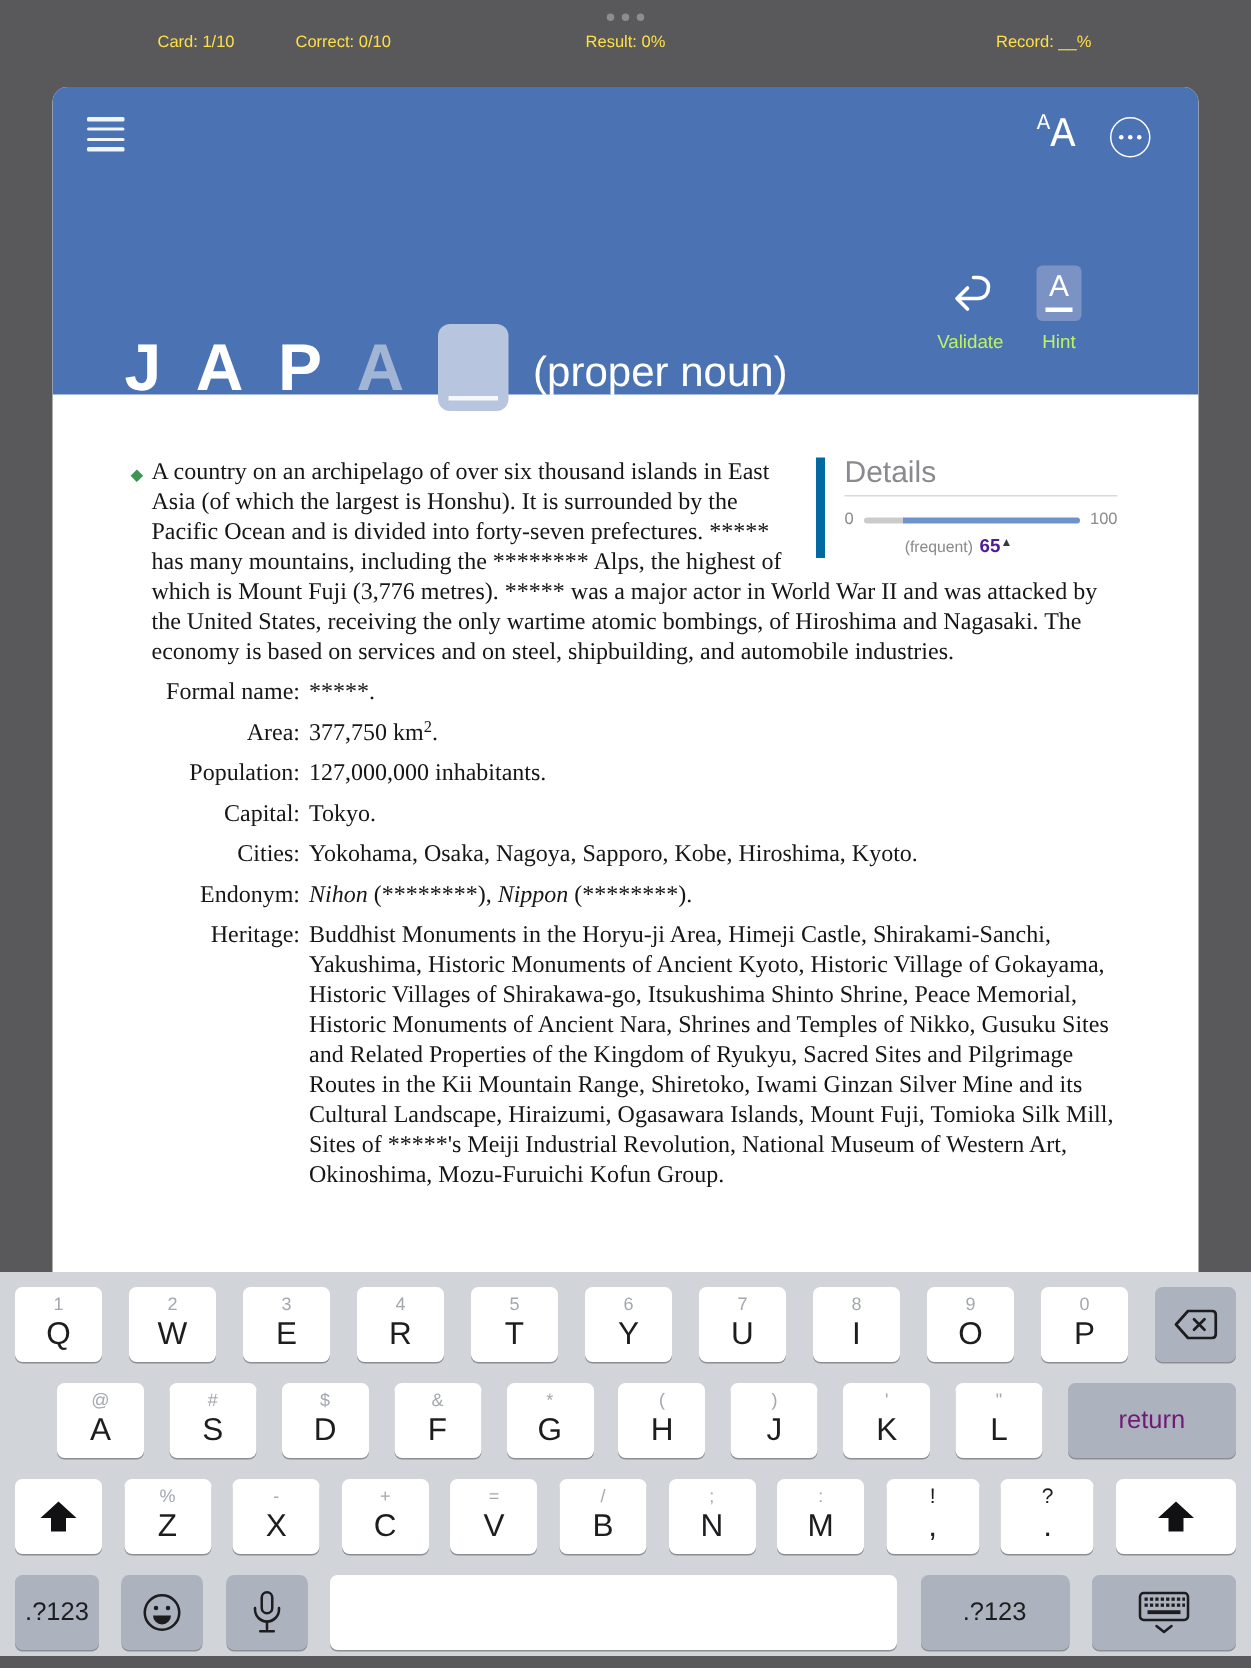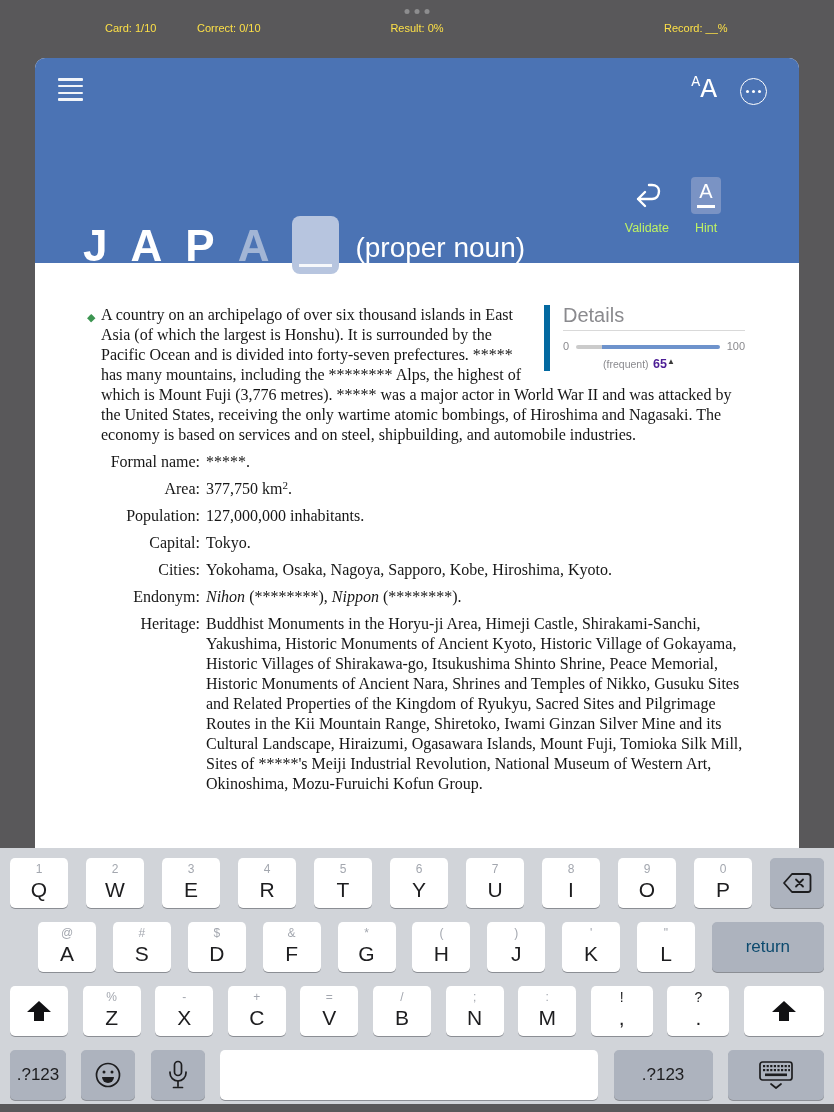--- a/index.html
+++ b/index.html
@@ -77,21 +77,21 @@
   .keyboard { position: absolute; left: 0; top: 848px; width: 834px; height: 256px; background: #d1d4d9; padding: 10px 10px 0 10px; }
   .kb-row { display: flex; justify-content: space-between; margin-bottom: 14px; }
   .kb-row2 { padding-left: 28px; }
   .key { height: 50px; background: #ffffff; border-radius: 5px; box-shadow: 0 1px 0 #8b8e94; display: flex; flex-direction: column; align-items: center; cursor: pointer; }
   .key.letter { width: 58px; }
   .key-top { height: 15px; margin-top: 4px; font-size: 12px; line-height: 14px; color: #a3a7af; }
   .key-top.dark { color: #1d1d1f; font-size: 14px; }
   .key-main { font-size: 21px; line-height: 25px; color: #1d1d1f; }
   .key.special { background: #adb3be; justify-content: center; }
   .key-backspace { width: 54px; }
-  .key-return { width: 112px; font-size: 17px; color: #0c4a6e; }
+  .key-return { width: 112px; font-size: 17px; color: #701a75; }
   .key-shift { width: 58px; background: #ffffff; justify-content: center; }
   .key-shift-right { width: 80px; }
   .key-punct { width: 62px; }
   .key-num { width: 56px; font-size: 17px; color: #1d1d1f; }
   .key-emoji, .key-mic { width: 54px; }
   .key-space { width: 378px; }
   .key-num-right { width: 99px; font-size: 17px; color: #1d1d1f; }
   .key-dismiss { width: 96px; }
 </style>
 </head>

